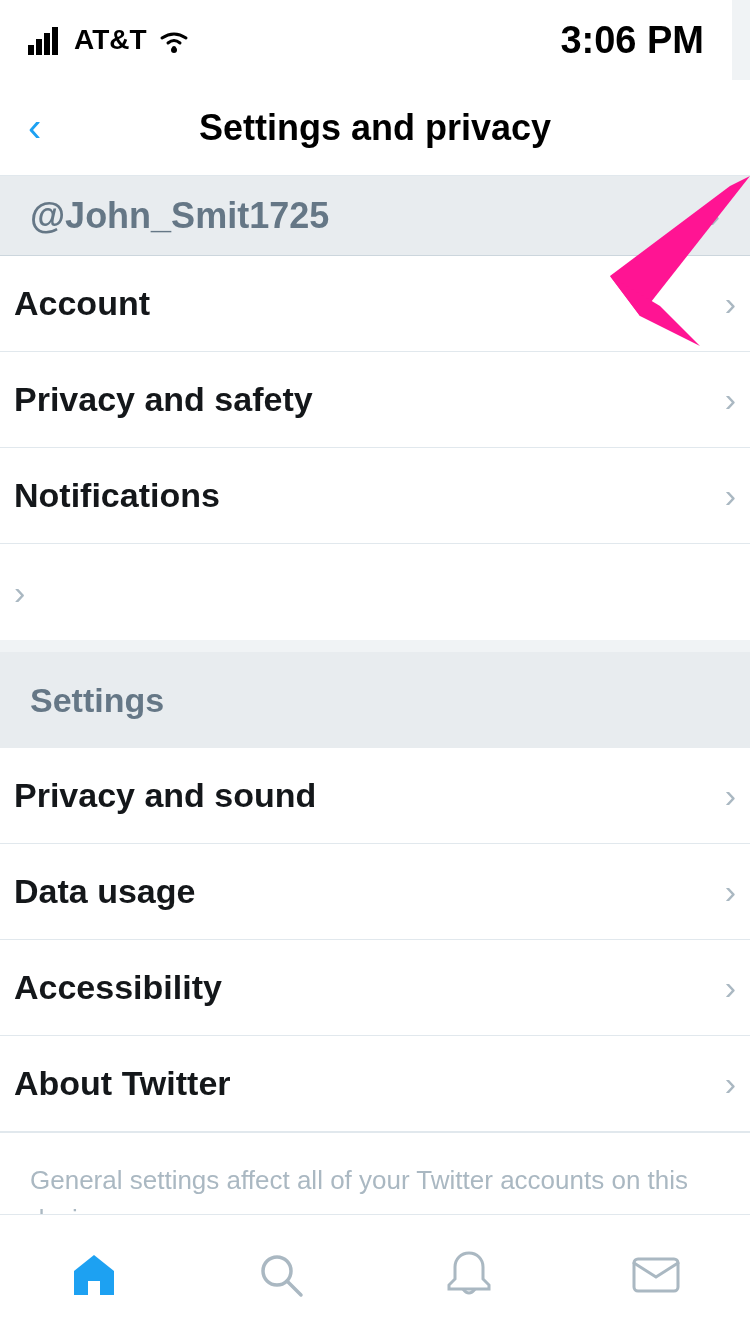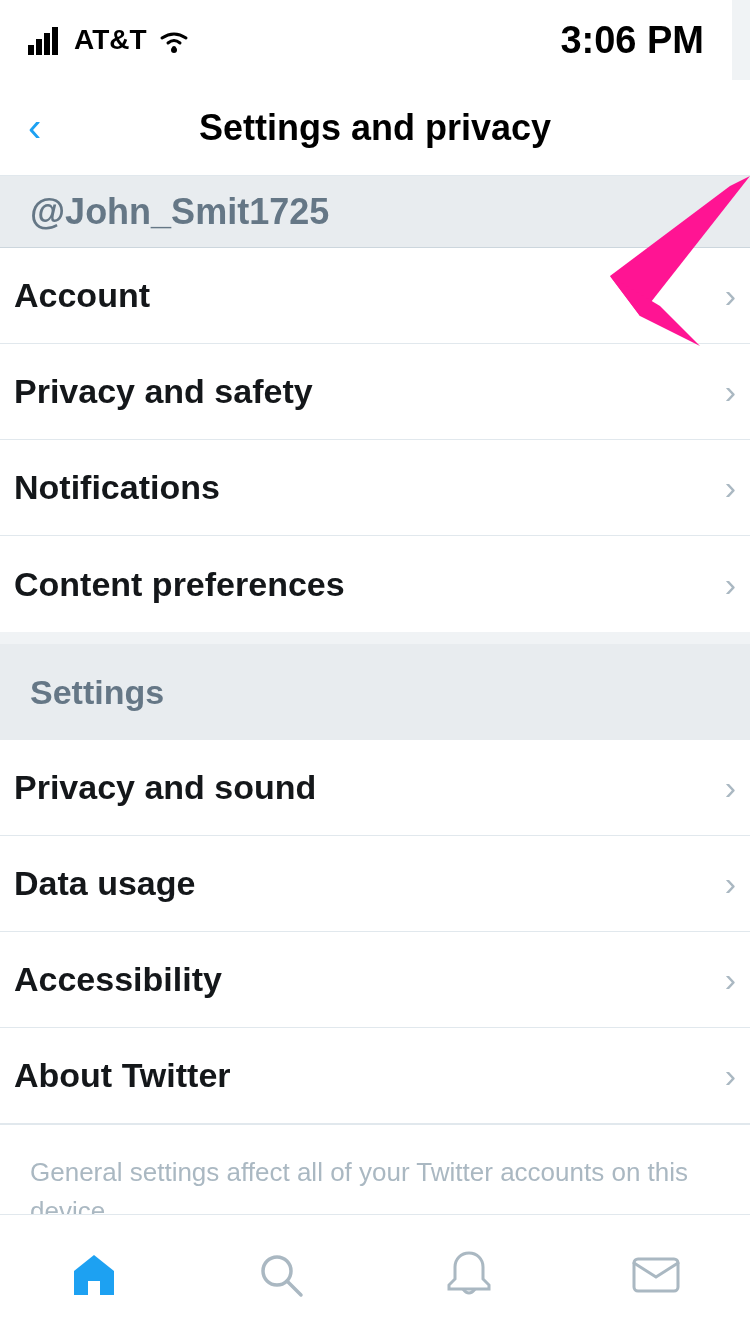--- a/index.html
+++ b/index.html
@@ -65,21 +65,21 @@
     }
     .nav-title {
       font-size: 36px;
       font-weight: 700;
       color: #000;
     }
 
     
     .account-header {
       width: 750px;
-      height: 72px;
+      height: 80px;
       background: #e8ecef;
       display: flex;
       align-items: center;
       padding: 0 30px;
       border-bottom: 1px solid #ccd6dd;
     }
     .account-name {
       font-size: 36px;
       font-weight: 700;
       color: #657786;
@@ -240,21 +240,20 @@
     </div>
     <div class="settings-item">
       <span class="settings-item-label">Privacy and safety</span>
       <span class="chevron">›</span>
     </div>
     <div class="settings-item">
       <span class="settings-item-label">Notifications</span>
       <span class="chevron">›</span>
     </div>
     <div class="settings-item">
-      <span class="settings-item-label">Content preferences</span>
       <span class="chevron">›</span>
     </div>
   </div>
 
   <div class="section-divider"></div>
 
   <div class="section-header">
     <span class="section-header-label">Settings</span>
   </div>
 

